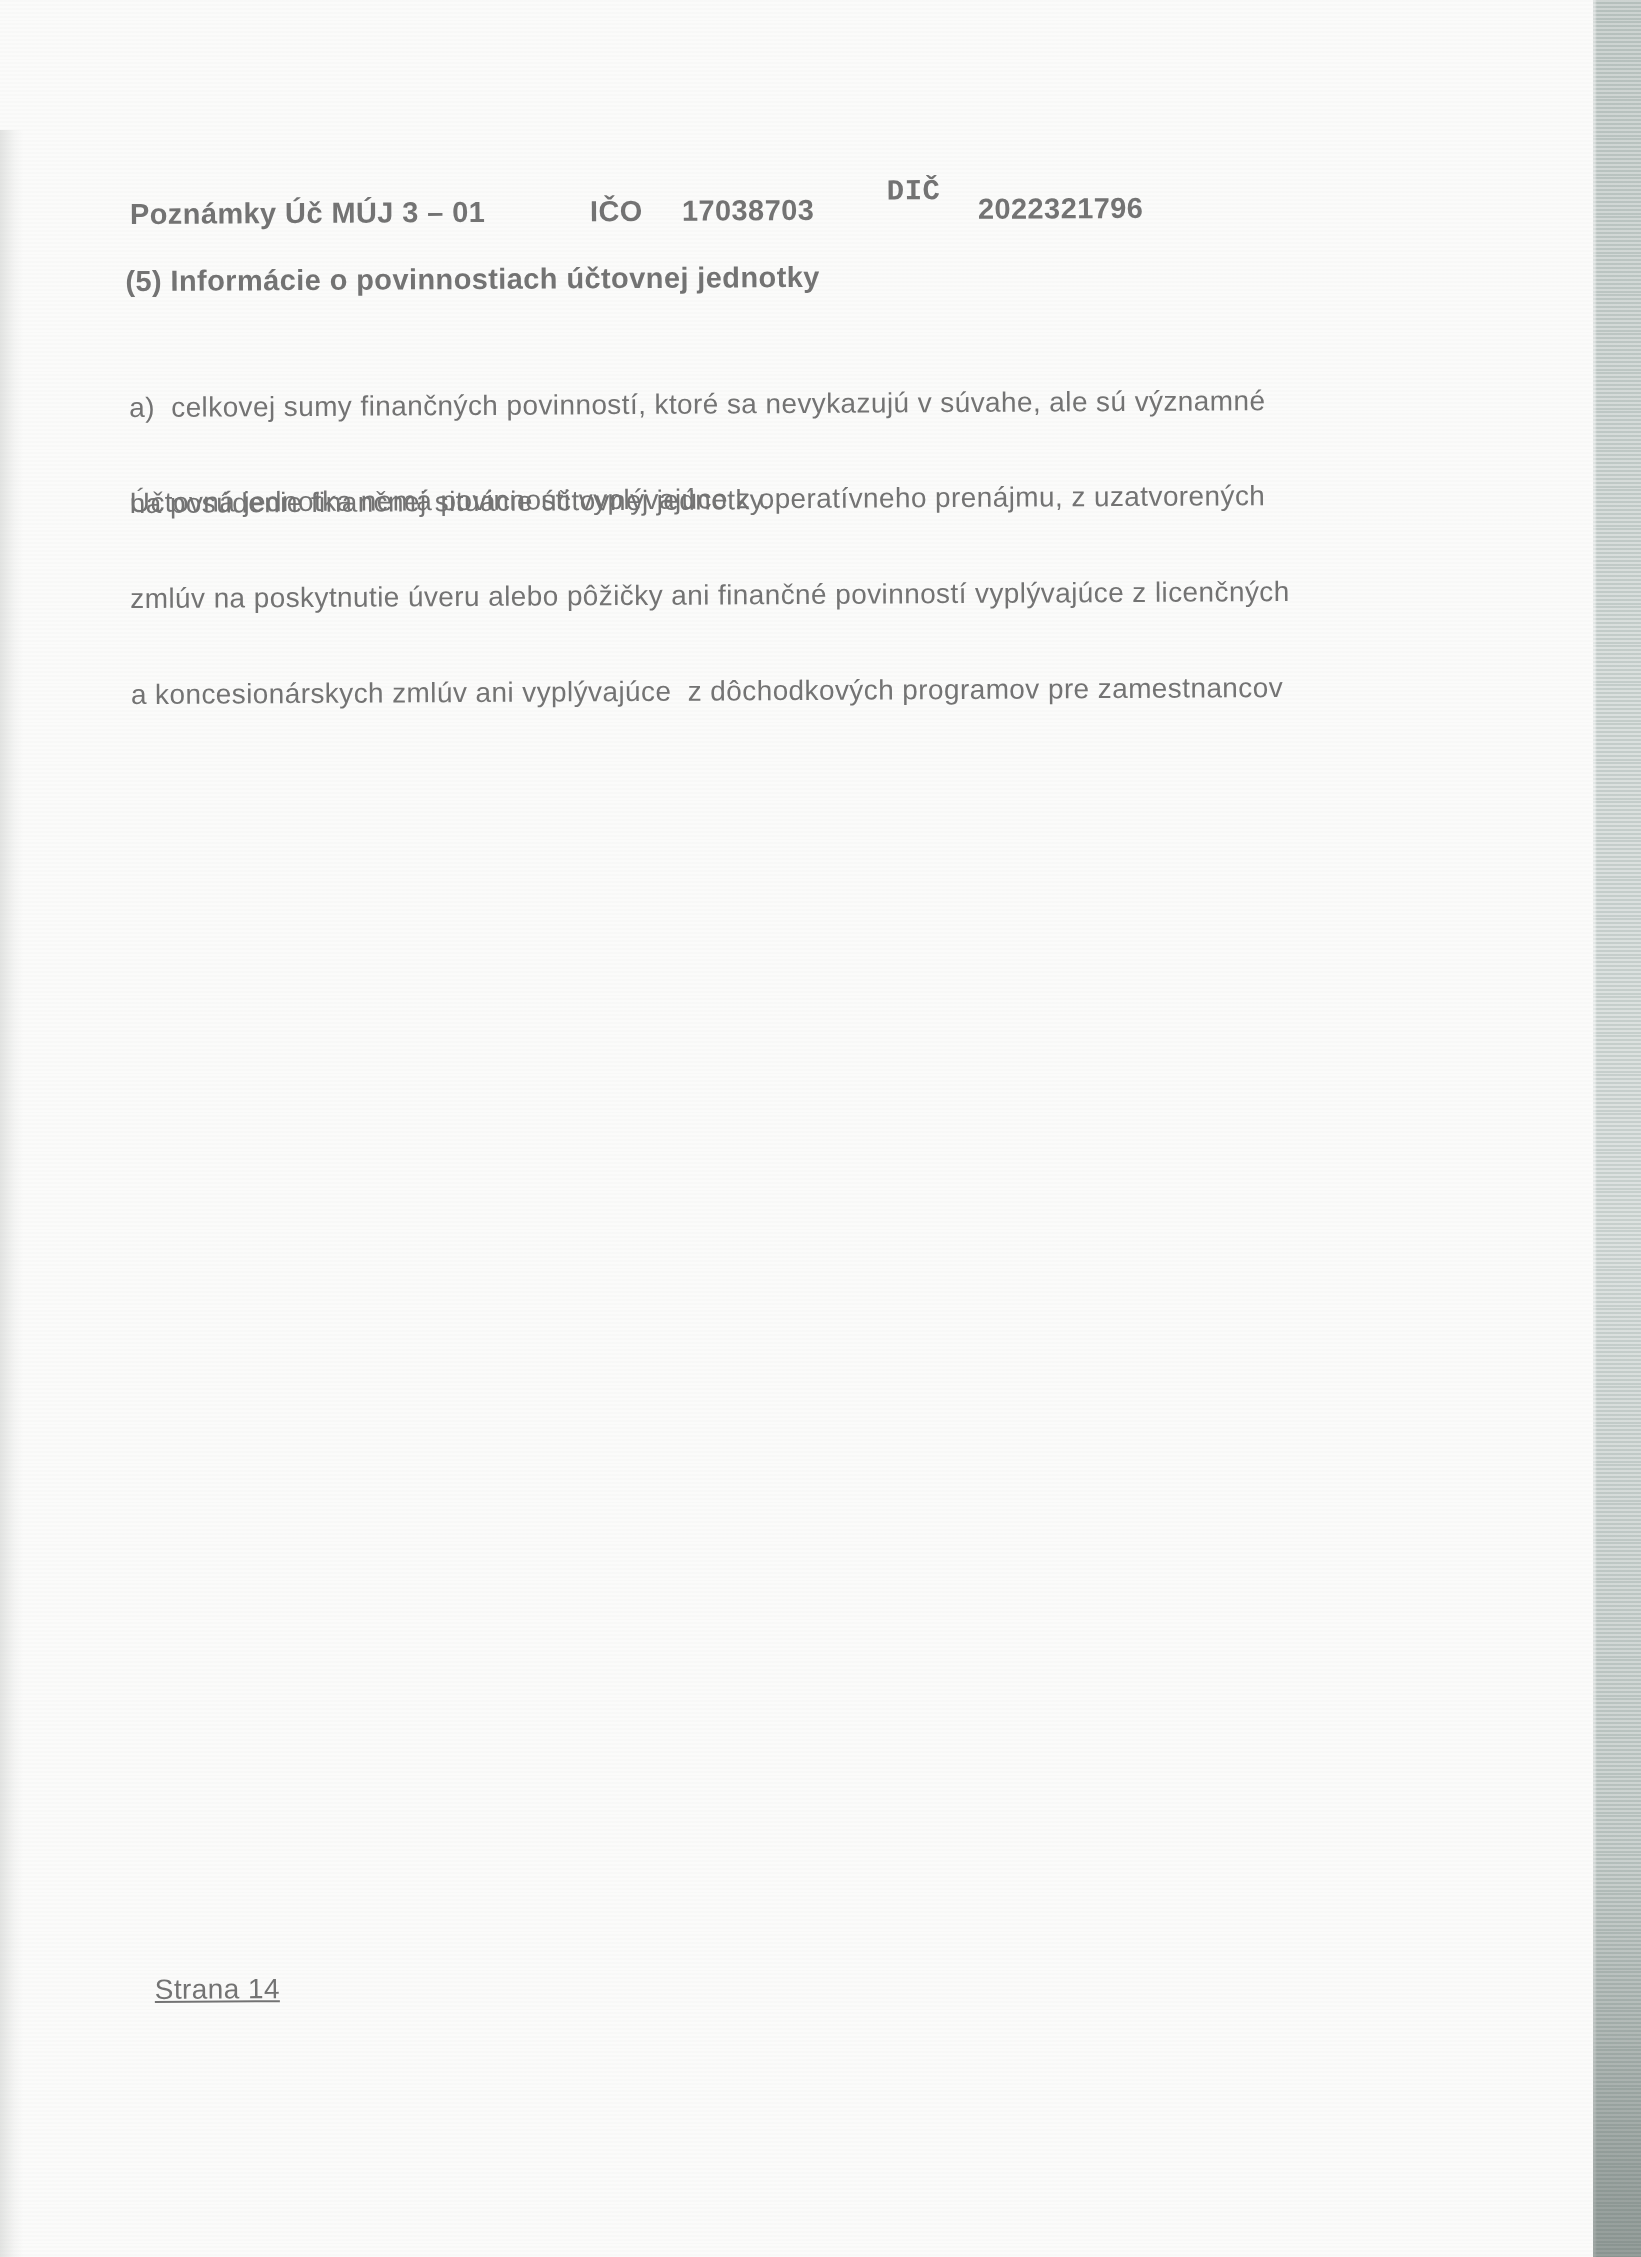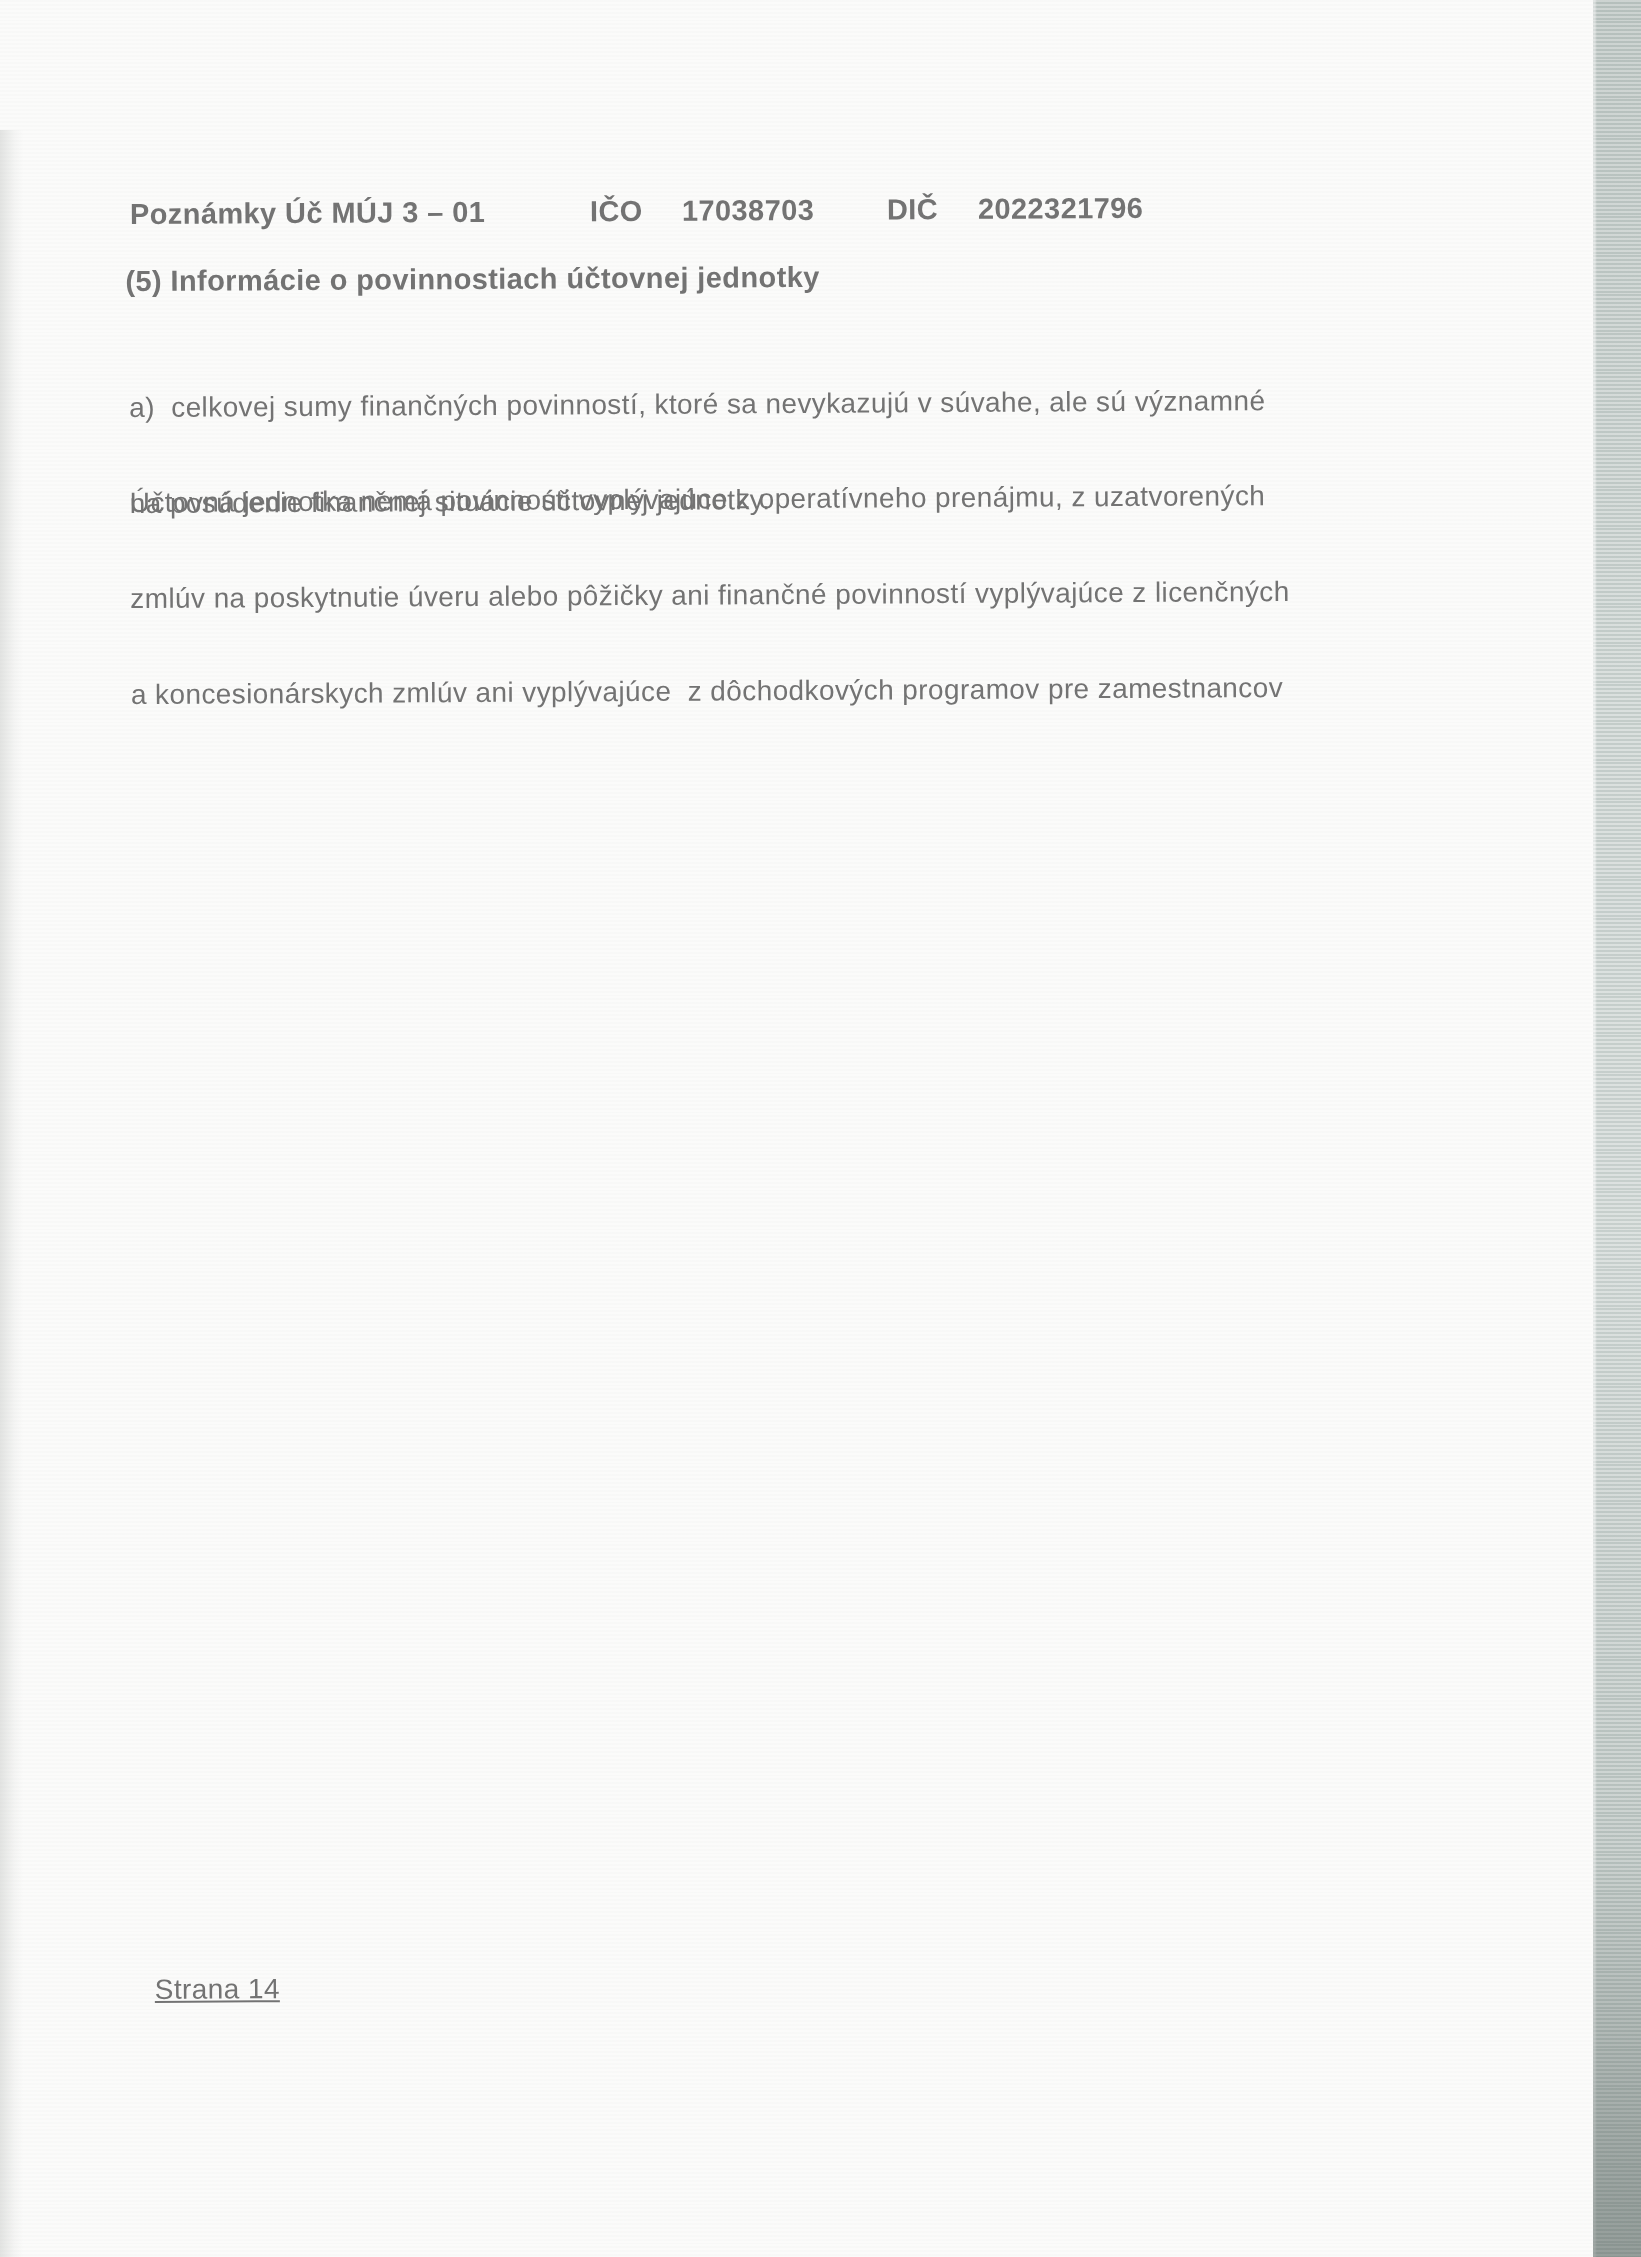--- a/index.html
+++ b/index.html
@@ -85,21 +85,21 @@
   <div class="left-edge-shadow"></div>
 
   <div class="content">
 
     <span class="t bold hdr" style="left:131px; top:198px;">Poznámky Úč MÚJ 3 – 01</span>
 
     <span class="t bold hdr" style="left:591px; top:198px;">IČO</span>
 
     <span class="t bold hdr" style="left:683px; top:198px;">17038703</span>
 
-    <span class="t bold hdr" style="left:888px; top:198px;">DIČ</span>
+    <span class="t bold hdr" style="left:888px; top:180px;font-family:Liberation Mono, monospace;">DIČ</span>
 
     <span class="t bold hdr" style="left:979px; top:198px;">2022321796</span>
 
     <span class="t bold" style="left:126px; top:265px; font-size:29px;">(5) Informácie o povinnostiach účtovnej jednotky</span>
 
     <div class="t" style="left:129px; top:328px;">
       <span class="para-line">a)  celkovej sumy finančných povinností, ktoré sa nevykazujú v súvahe, ale sú významné</span>
       <span class="para-line">na posúdenie finančnej situácie účtovnej jednotky.</span>
     </div>
 

